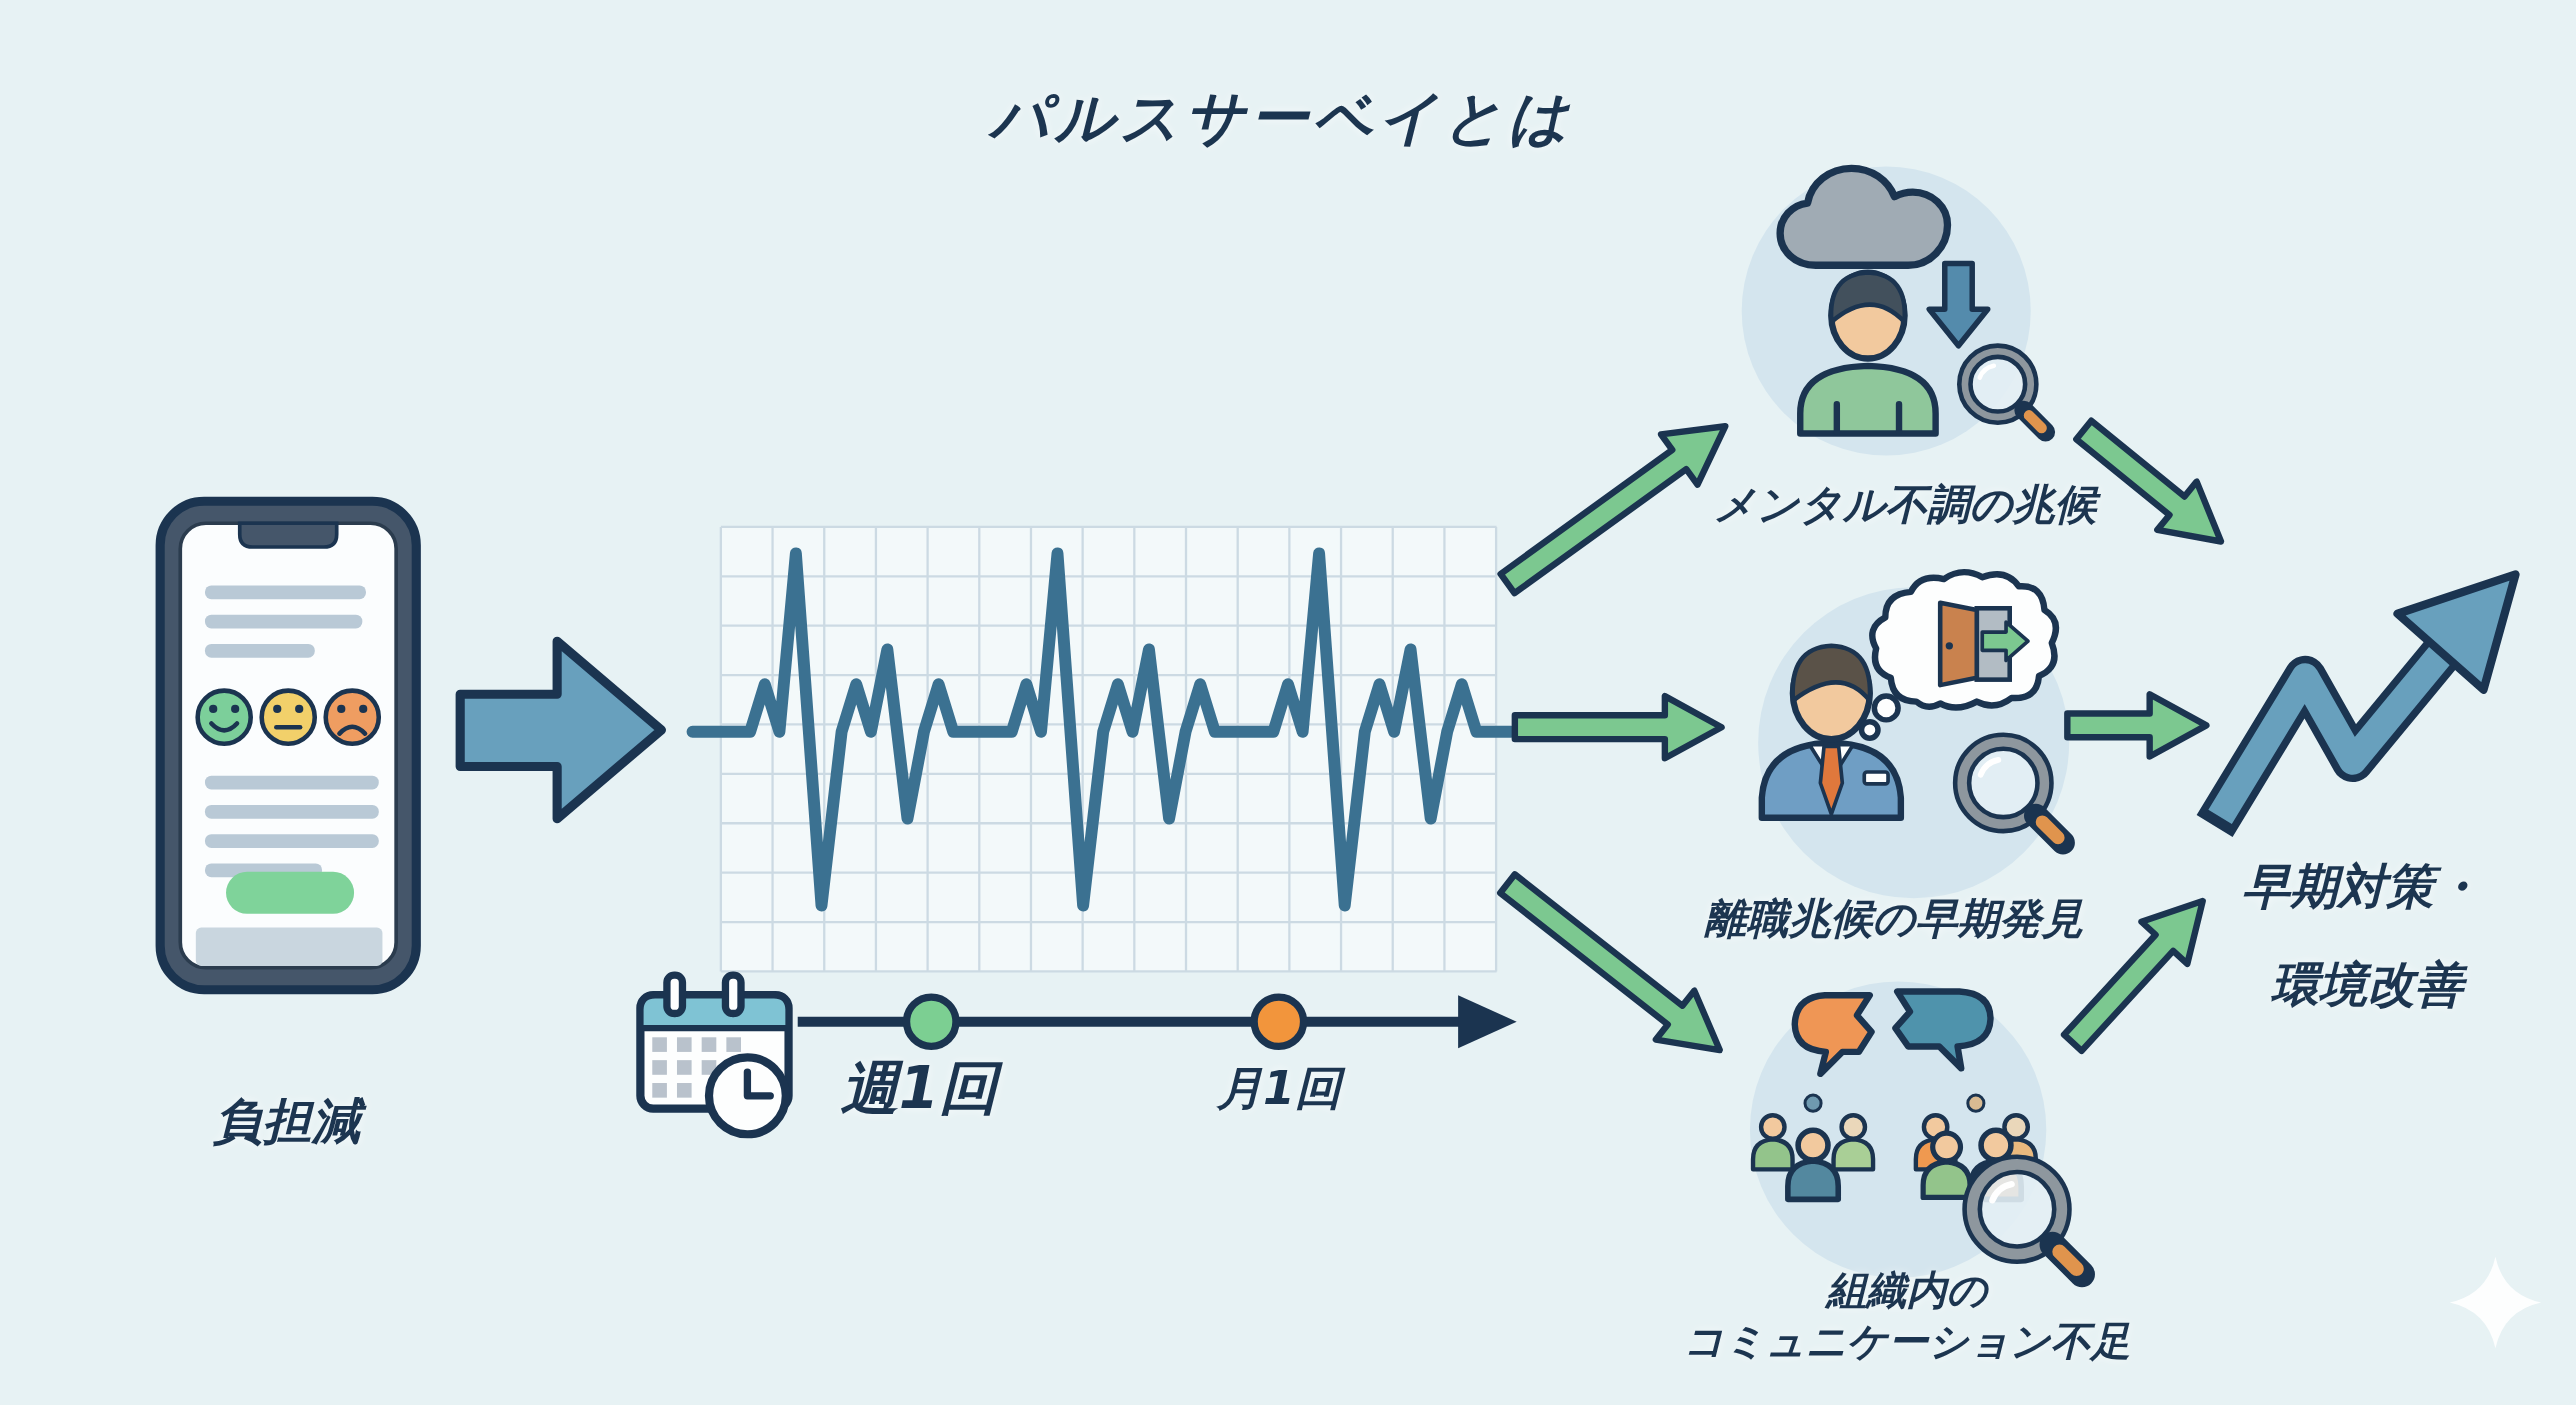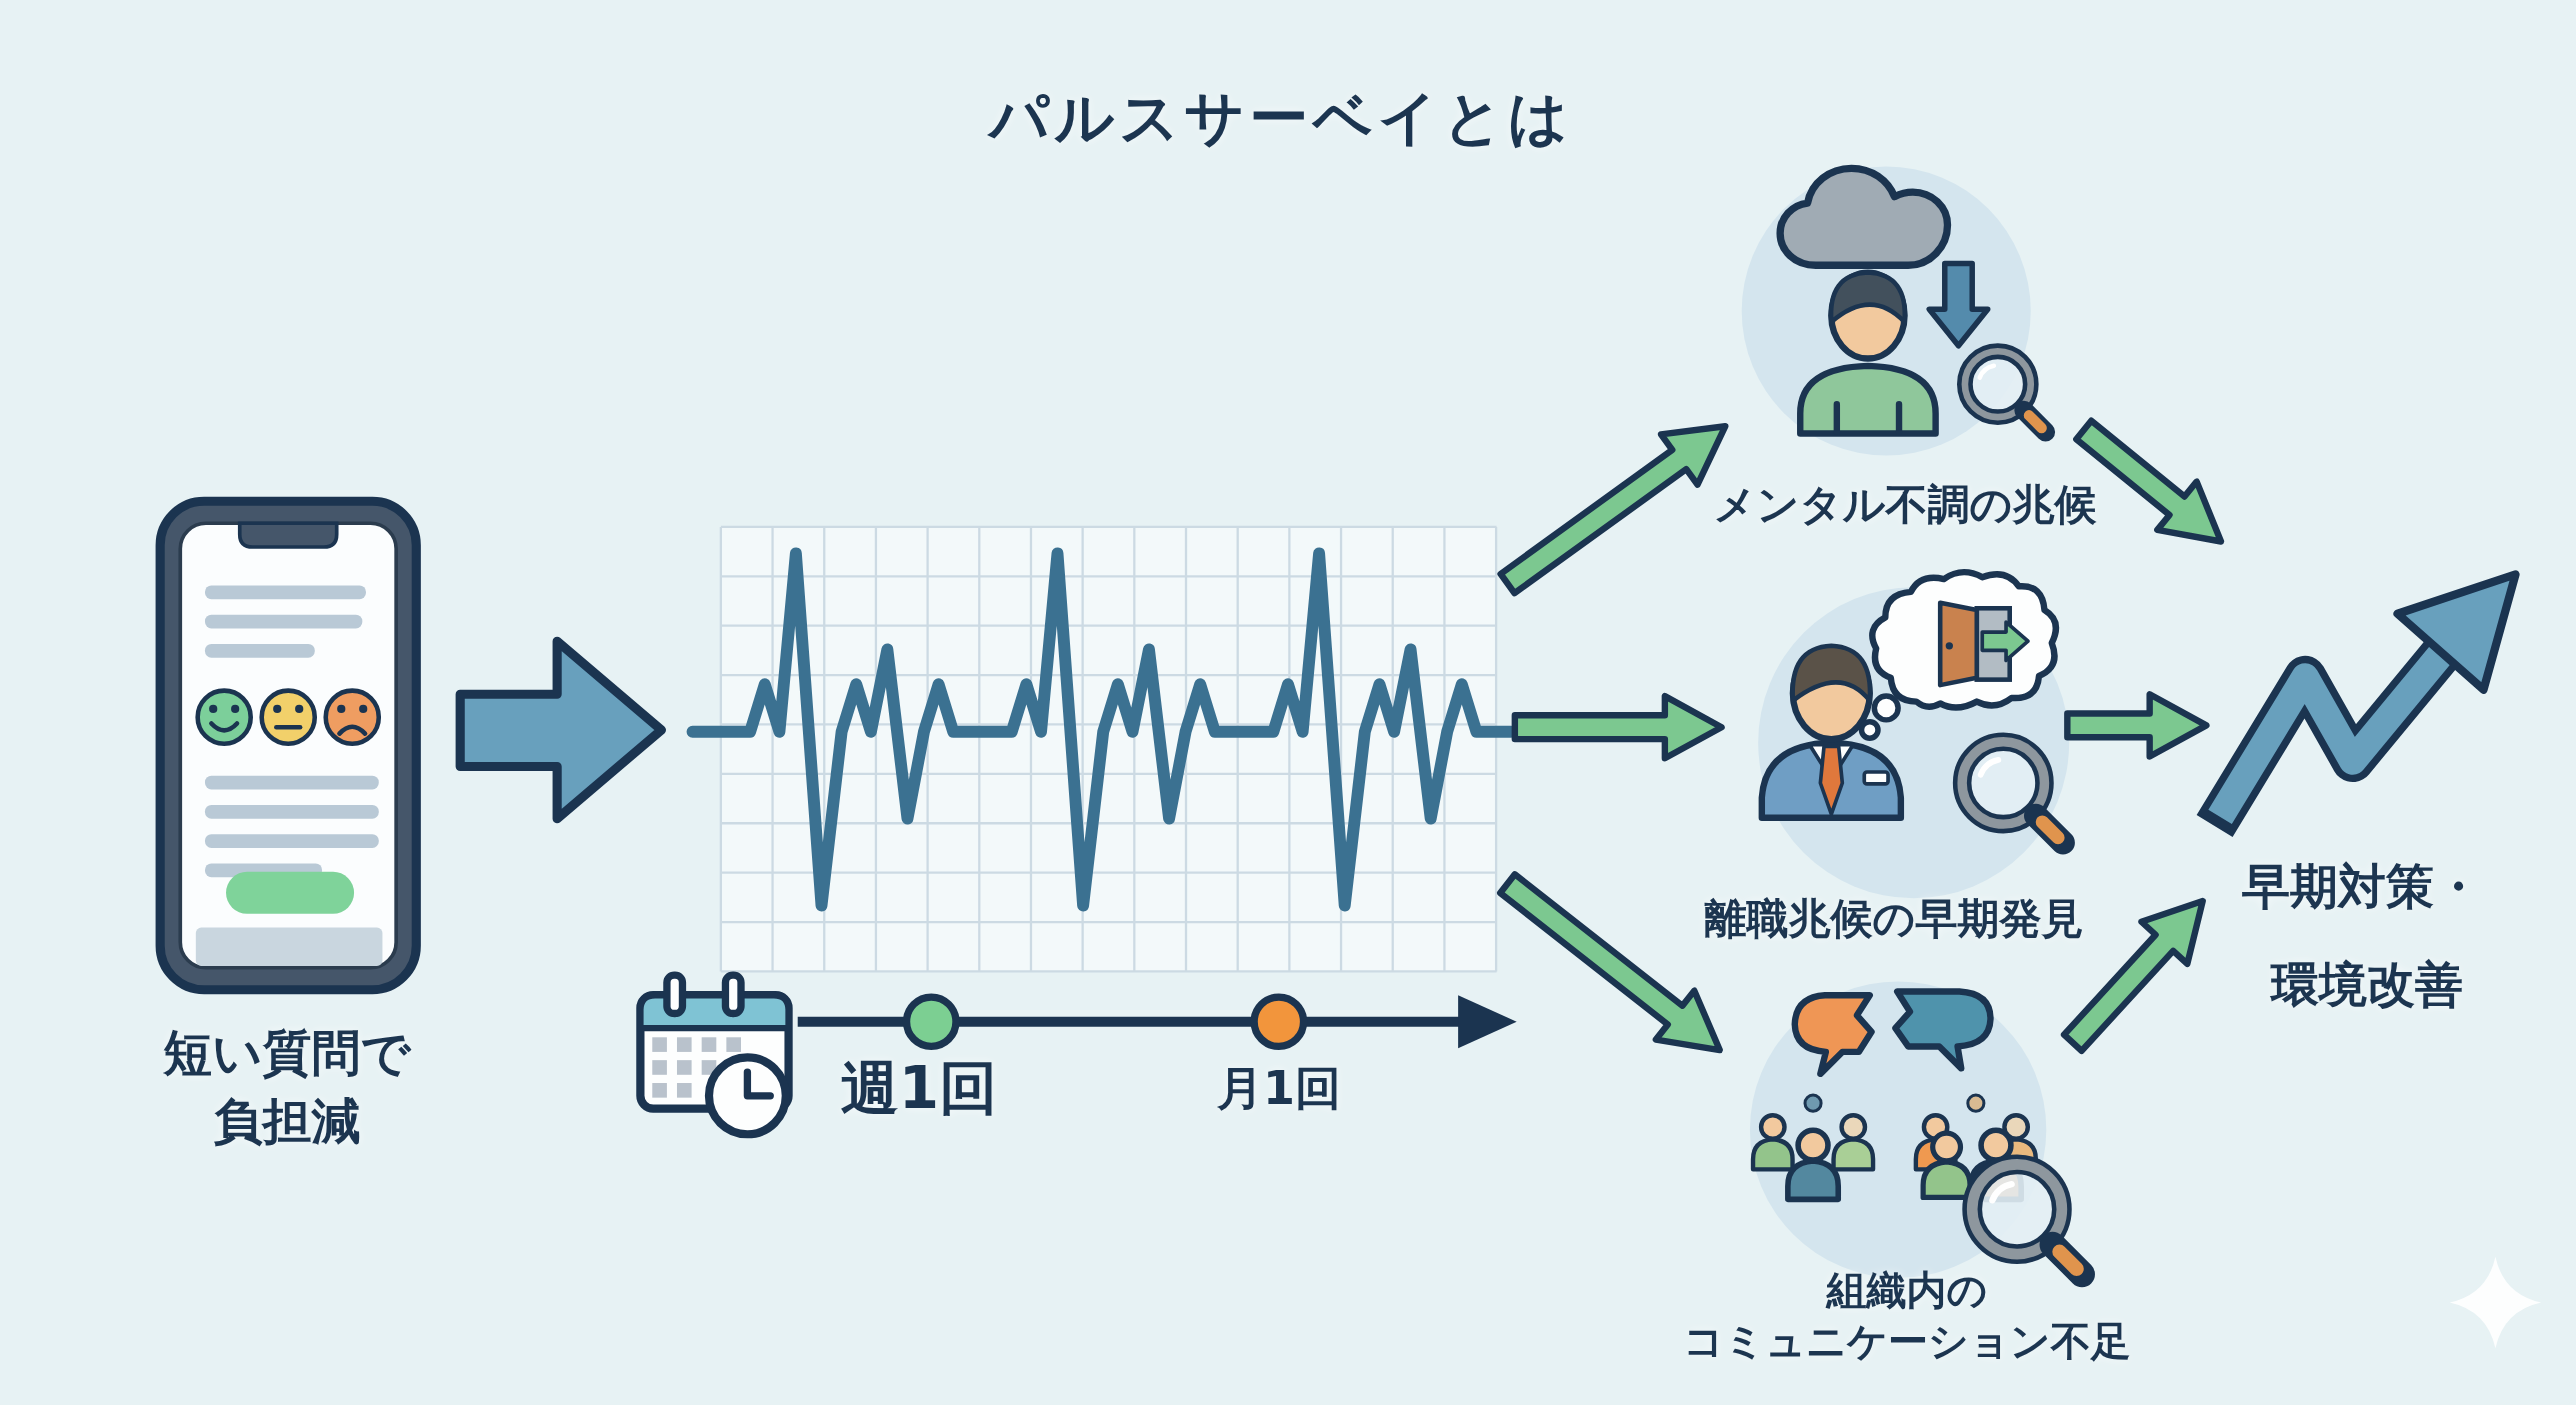--- a/index.html
+++ b/index.html
@@ -5,20 +5,21 @@
   html,body{margin:0;padding:0;}
   body{
     background:#e7f2f4;
     font-family:"DejaVu Sans","Liberation Sans",sans-serif;
   }
   .stage{
     position:relative;
     width:2576px;height:1405px;
     background:var(--background,#e7f2f4);
     overflow:hidden;
+    font-style:italic;
   }
   .stage svg{position:absolute;left:0;top:0;width:100%;height:100%;}
   .label{
     position:absolute;
     transform:translate(-50%,-50%);
     font-weight:700;
     color:var(--text-navy,#1c3550);
     white-space:nowrap;
     text-shadow:0 0 9.1px rgba(255,255,255,.65);
     font-family:"DejaVu Sans","Liberation Sans",sans-serif;
@@ -228,21 +229,20 @@
     <polyline points="2427,893 2520,740 2572,832 2676,706" style="fill:none;stroke:var(--steel-blue);stroke-width:30;stroke-linejoin:round"></polyline>
     <polygon points="2750,628 2715,754 2621,671" style="fill:var(--steel-blue);stroke:var(--outline-navy);stroke-width:9;stroke-linejoin:round"></polygon>
   </g>
 
   <path d="M 2728 1374 Q 2737 1415 2778 1424 Q 2737 1433 2728 1474 Q 2719 1433 2678 1424 Q 2719 1415 2728 1374 Z" style="fill:rgba(255,255,255,0.9)"></path>
 </svg>
 
 <div class="label title" style="left:1281px;top:119px;font-size:59px;letter-spacing:4.6px;">パルスサーベイとは</div>
 
 
-<div class="label" style="left:287px;top:1054px;font-size:49px;">短い質問で</div>
 <div class="label" style="left:287px;top:1122px;font-size:49px;">負担減</div>
 
 <div class="label" style="left:919px;top:1089px;font-size:58px;">週1回</div>
 <div class="label" style="left:1279px;top:1089px;font-size:46px;">月1回</div>
 
 <div class="label" style="left:1894px;top:919px;font-size:42px;">離職兆候の早期発見</div>
 <div class="label" style="left:1905px;top:505px;font-size:42px;">メンタル不調の兆候</div>
 <div class="label" style="left:1907px;top:1290px;font-size:40px;">組織内の</div>
 <div class="label" style="left:2362px;top:887px;font-size:48px;">早期対策・</div>
 

